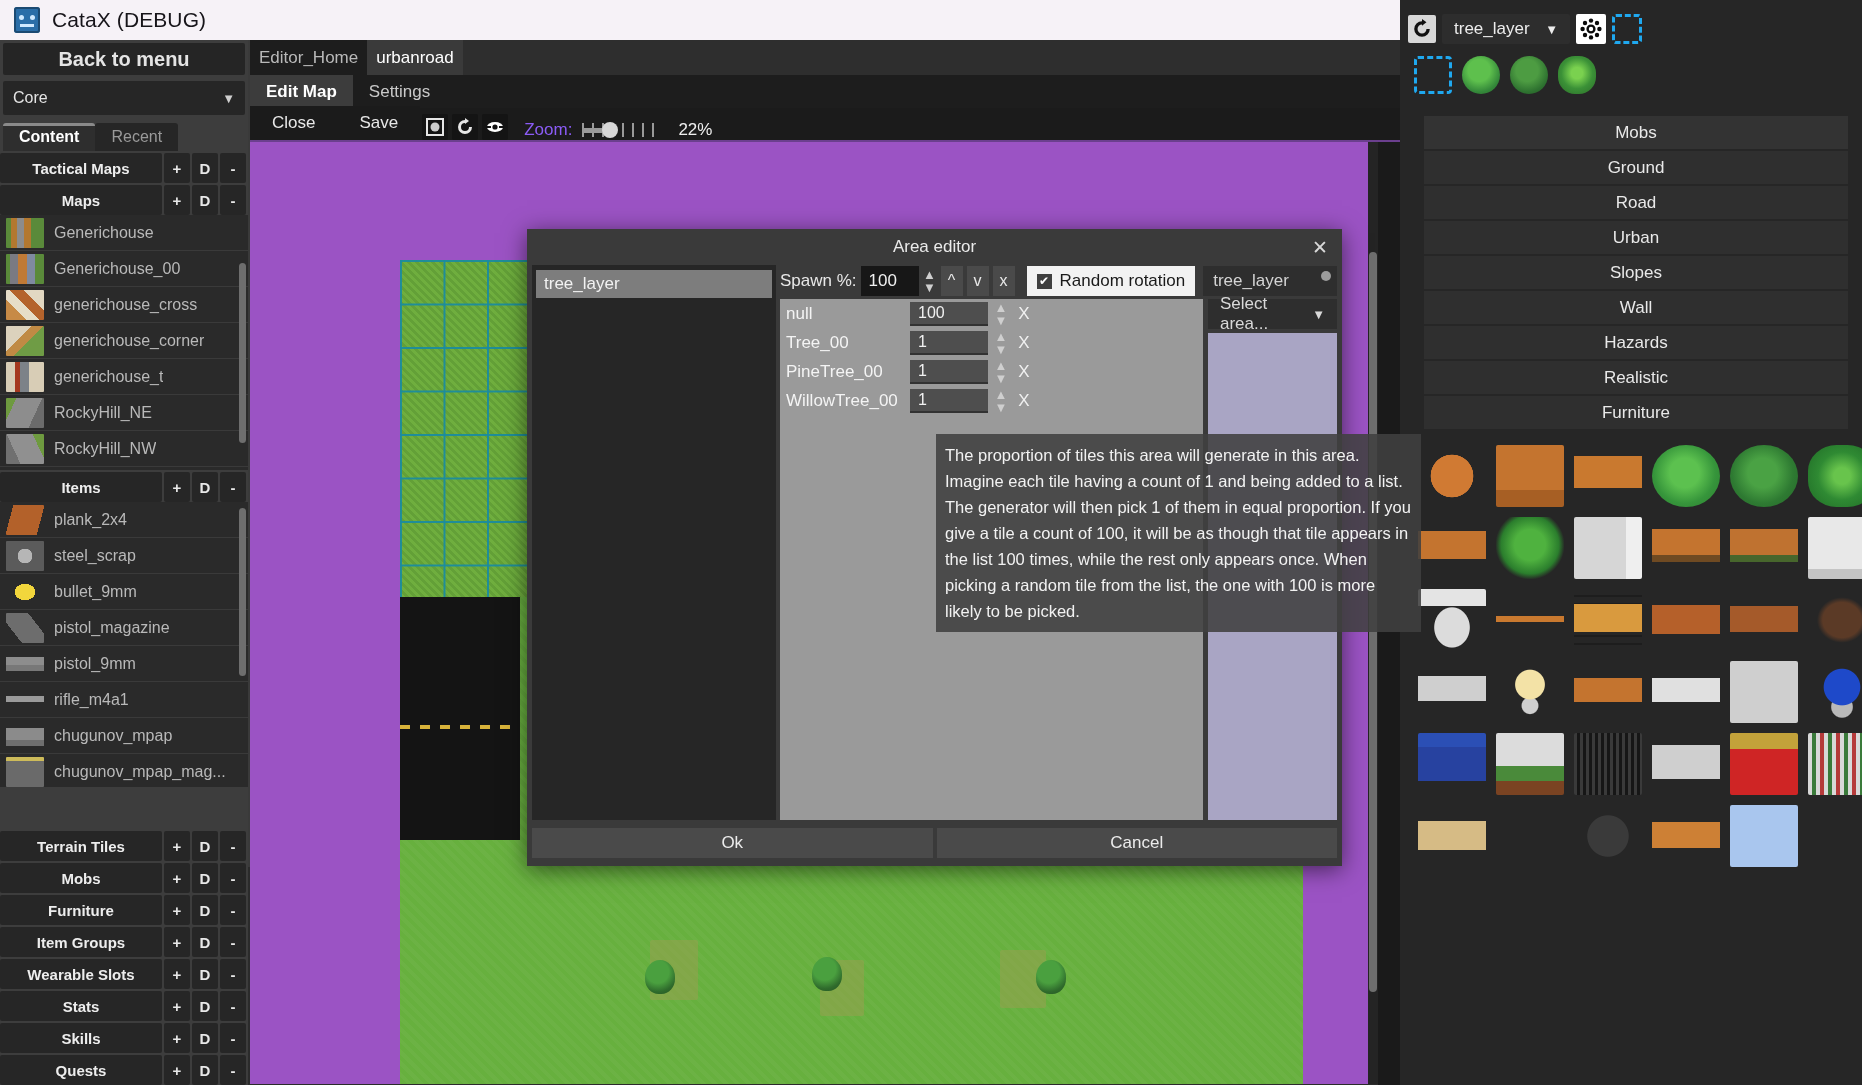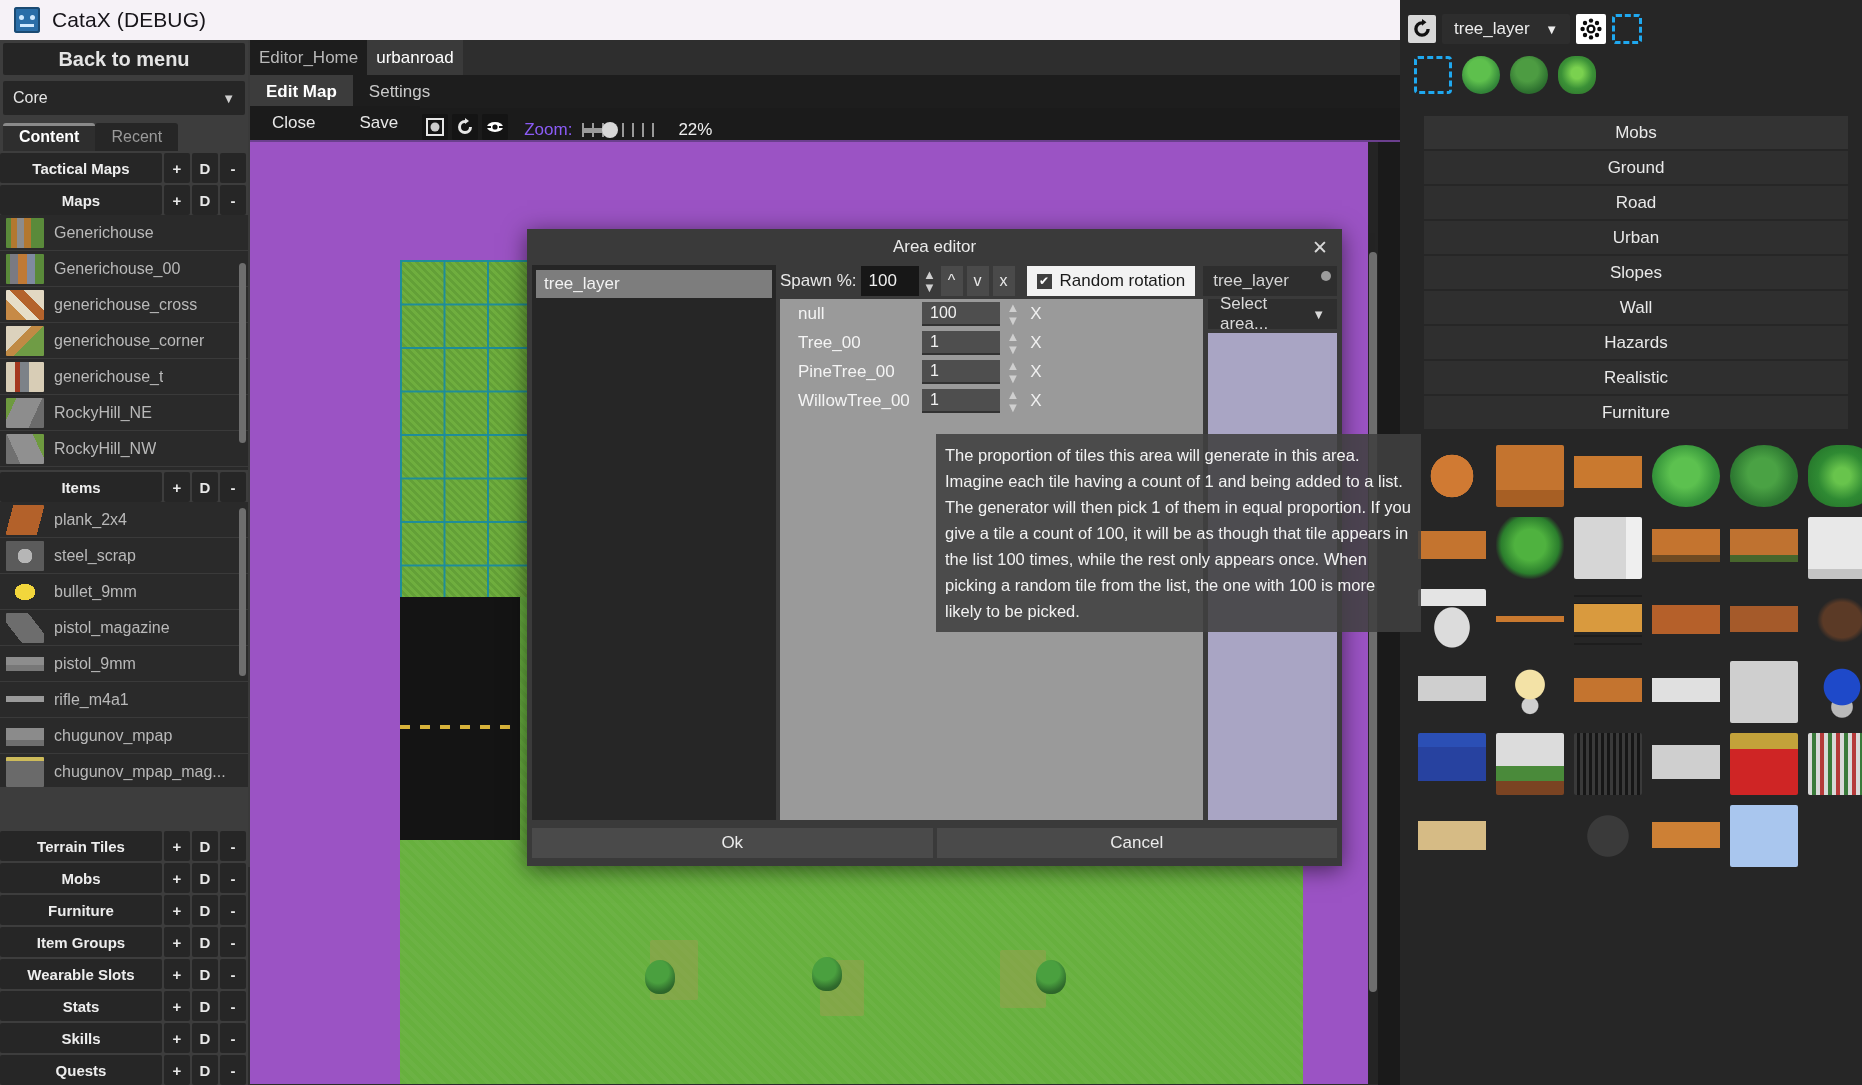--- a/index.html
+++ b/index.html
@@ -325,21 +325,21 @@
     display:flex;align-items:center;justify-content:center; }
   .chk-lbl{ color:#f6f6f6; font-size:17px; }
   .namefield {
     flex:1; height:30px; background:#2e2e2e; color:#d4d4d4; font-size:17px;
     display:flex; align-items:center; padding-left:10px; margin-left:4px; position:relative;
   }
   .namefield .dot{ position:absolute; right:6px; top:5px; width:10px;height:10px;border-radius:50%;background:#9c9c9c;}
 
   .dlg-cols { flex:1; display:flex; margin-top:2px; }
   .col-tiles { width:345px; background:#9a9a9a; position:relative; }
-  .tile-row { display:flex; align-items:center; height:29px; padding-left:18px; gap:6px; }
+  .tile-row { display:flex; align-items:center; height:29px; padding-left:6px; gap:6px; }
   .tile-name { color:#f4f4f4; font-size:17px; width:118px; }
   .tile-num { width:78px; height:24px; background:#4e4e4e; color:#f0f0f0; font-size:16px;
     display:flex; align-items:center; padding-left:8px; border-bottom:2px solid #323232;}
   .tile-x { width:20px; color:#f0f0f0; font-size:17px; text-align:center;}
   .col-mid { width:78px; background:#9a9a9a; }
   .col-right { flex:1; background:#a9a5c4; margin-left:5px; }
   .sel-area {
     height:30px; background:#2e2e2e; color:#d9d9d9; font-size:17px; display:flex;
     align-items:center; padding:0 12px; margin:0 0 4px 5px;
   }

